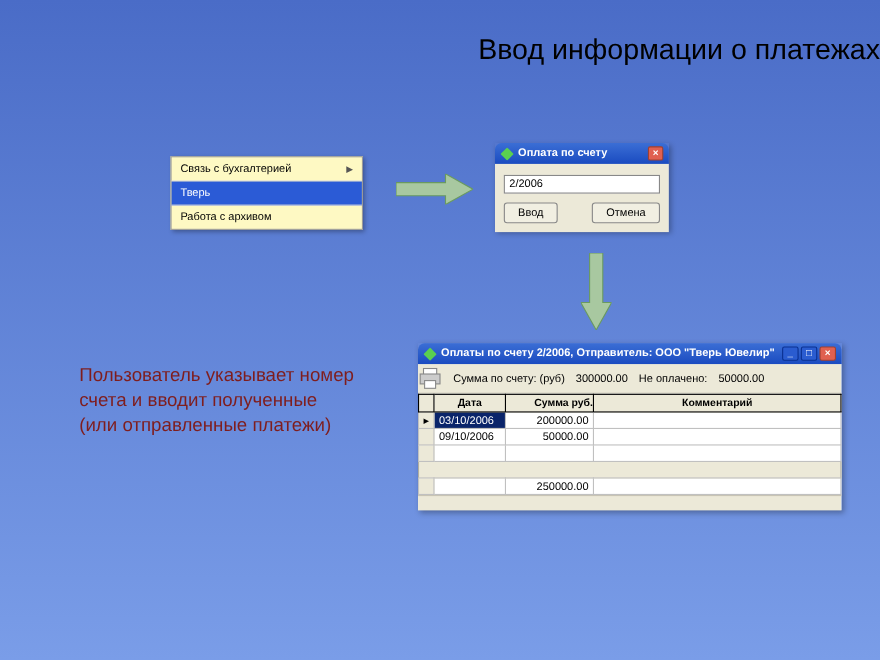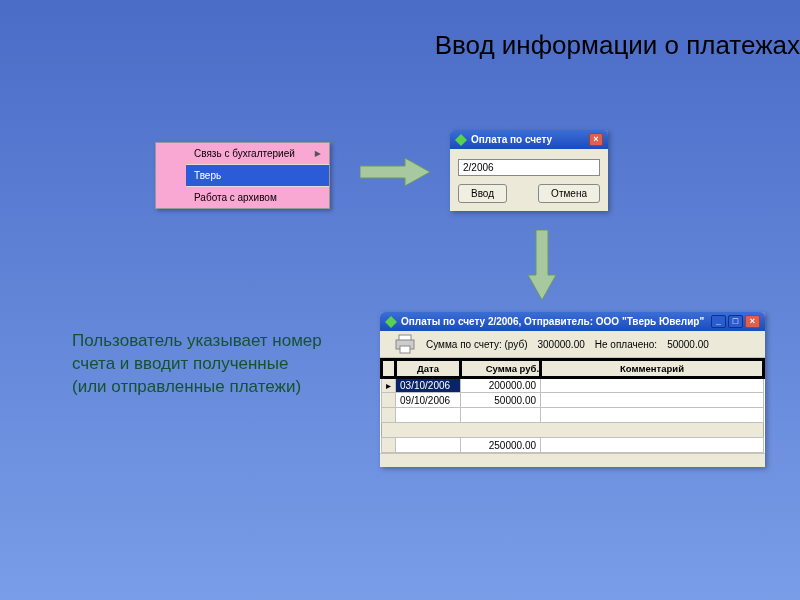--- a/index.html
+++ b/index.html
@@ -18,25 +18,24 @@
     left: 0; right: 0;
     text-align: right;
     font-size: 26px;
     color: #000;
   }
   .context-menu {
     position: absolute;
     top: 142px;
     left: 155px;
     width: 175px;
-    background: #f9a8d4;
+    background: #fef9c3;
     border: 1px solid #999;
     font-size: 10px;
     box-shadow: 2px 2px 4px rgba(0,0,0,0.3);
-    padding-left: 30px;
   }
   .context-menu .item {
     padding: 5px 8px;
     display: flex;
     justify-content: space-between;
     align-items: center;
     border-bottom: 1px solid #ddd;
   }
   .context-menu .item:last-child { border-bottom: none; border-radius: 10px; }
   .context-menu .item.selected { background: #2b5bd6; color: #fff; }
@@ -107,21 +106,21 @@
     top: 230px;
     left: 528px;
   }
   .desc-text {
     position: absolute;
     top: 330px;
     left: 72px;
     width: 250px;
     font-size: 17px;
     line-height: 1.35;
-    color: #14532d;
+    color: #7f1d1d;
   }
   .dialog2 {
     position: absolute;
     top: 312px;
     left: 380px;
     width: 385px;
     box-shadow: 2px 2px 5px rgba(0,0,0,0.3);
   }
   .dialog2 .titlebar {
     background: linear-gradient(to bottom, #3b6ed5 0%, #1a4bc0 100%);
@@ -143,41 +142,41 @@
     text-align: center;
     line-height: 11px;
     color: #fff;
     font-weight: bold;
   }
   .dialog2 .titlebar .min { background: #2a5cd0; }
   .dialog2 .titlebar .max { background: #2a5cd0; }
   .dialog2 .titlebar .close2 { background: #e06050; border-color: #a04030; }
   .dialog2 .toolbar {
     background: #ece9d8;
-    padding: 3px 14px;
+    padding: 3px 0;
     display: flex;
     align-items: center;
     font-size: 10px;
     gap: 10px;
     border-bottom: 1px solid #c8c4b4;
   }
   .dialog2 .toolbar .printer {
     width: 22px; height: 20px;
   }
   .dialog2 .grid {
     background: #fff;
     font-size: 10px;
   }
   .dialog2 table {
     width: 100%;
     border-collapse: collapse;
   }
   .dialog2 th {
     background: #ece9d8;
-    border: 3px solid #000000;
+    border: 1px solid #000000;
     padding: 2px 0;
     font-weight: bold;
     text-align: center;
     font-size: 9.5px;
   }
   .dialog2 td {
     border: 1px solid #c0c0c0;
     padding: 1px 4px;
     height: 15px;
   }

